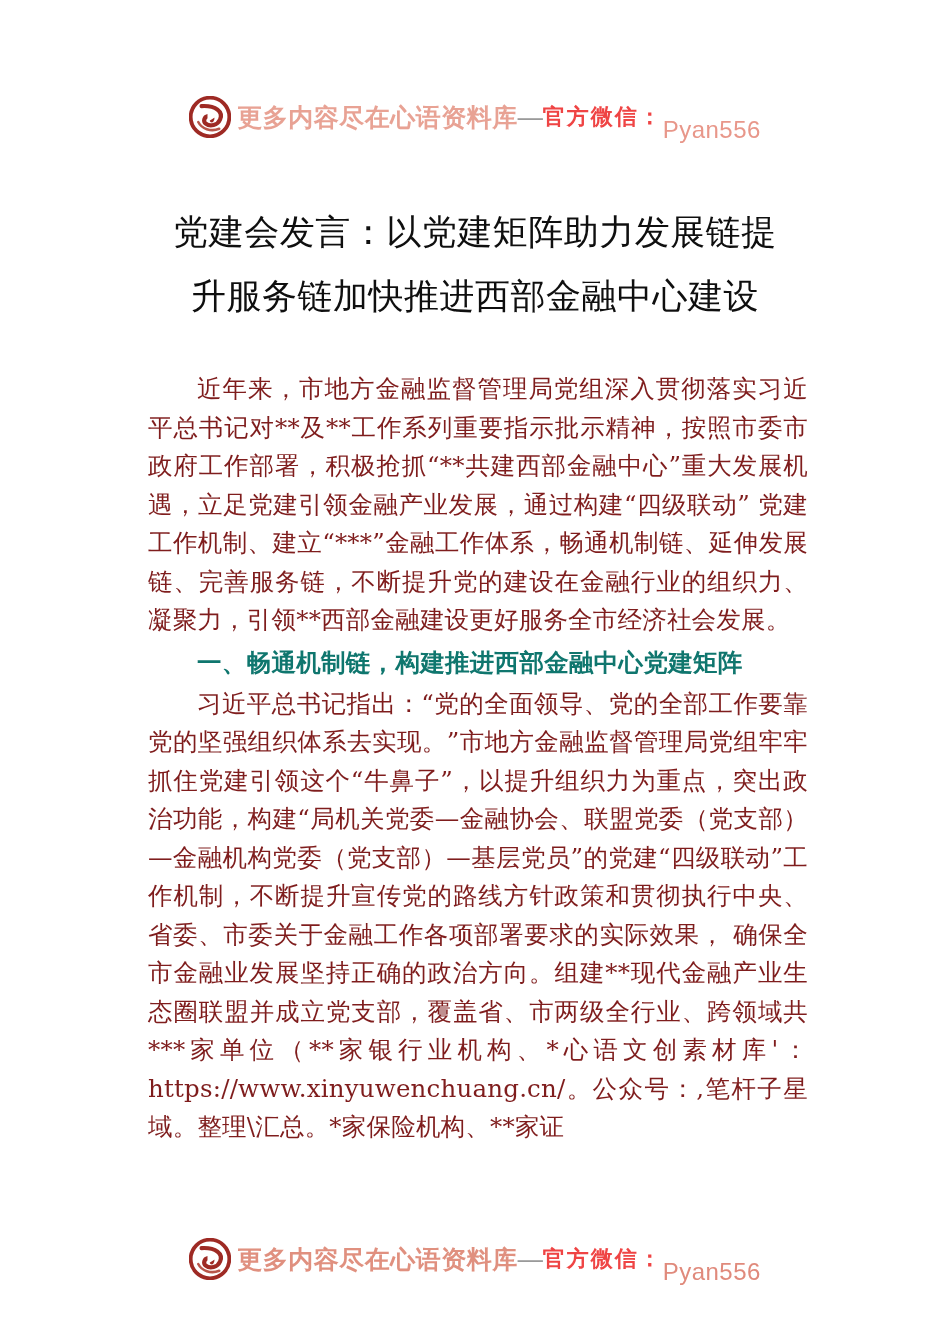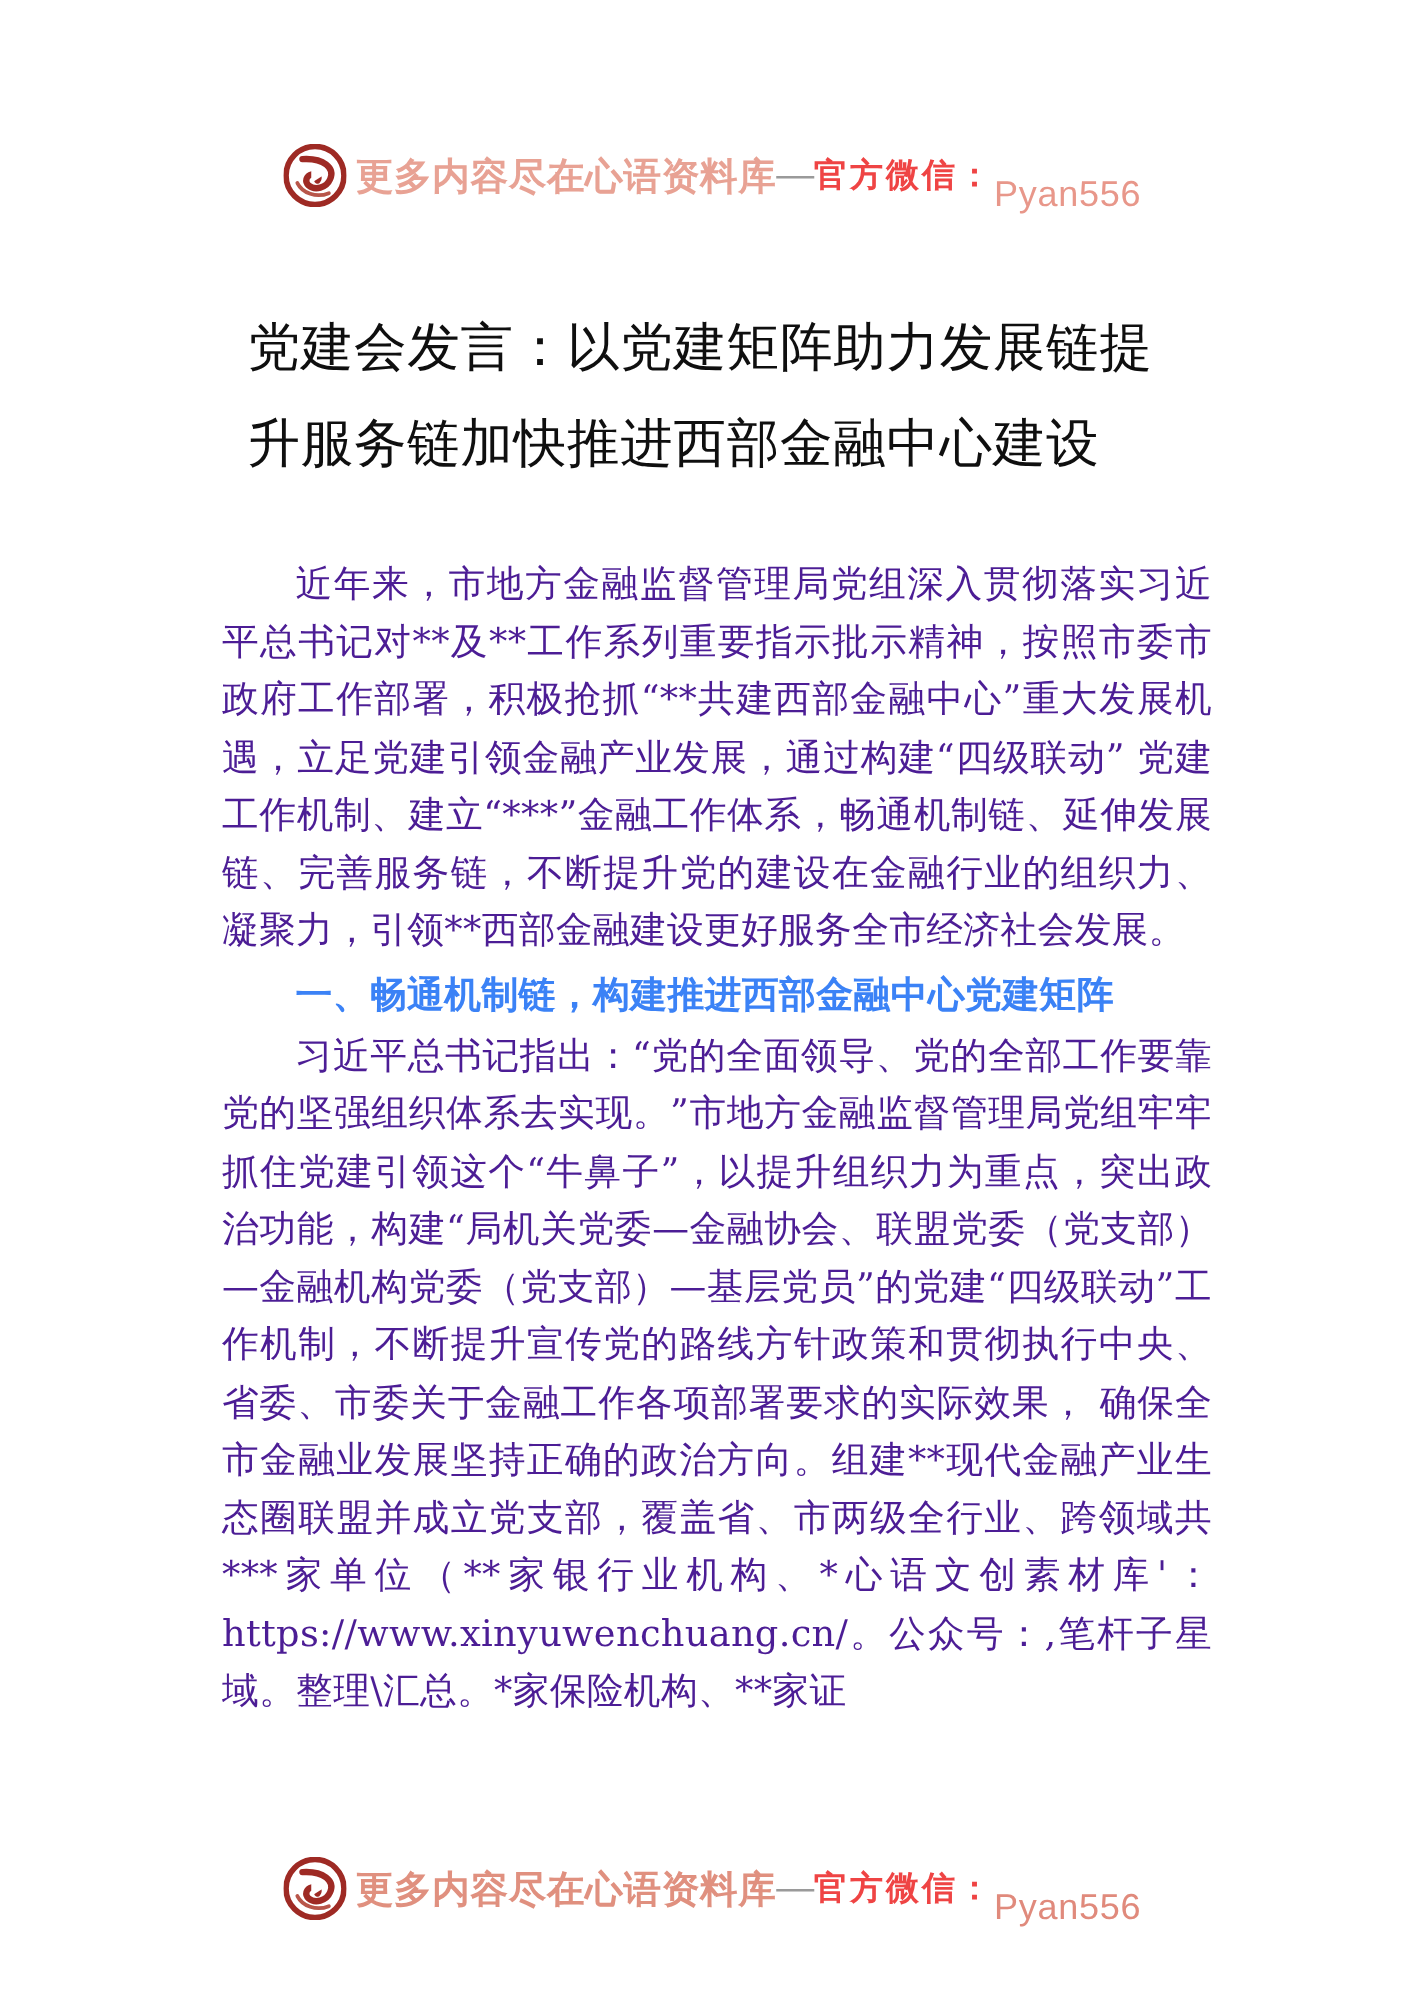--- a/index.html
+++ b/index.html
@@ -77,51 +77,52 @@
   }
   .watermark.bottom .wm-handle { color: #e08a7c; }
 
   .doc-title {
     margin: 0;
     padding: 0 165px;
     font-family: "DejaVu Sans", "Liberation Sans", sans-serif;
     font-weight: 400;
     font-size: 35px;
     line-height: 64px;
+    text-align: center;
     color: #0f0f0f;
     letter-spacing: 0.5px;
   }
   .title-wrap { position: absolute; top: 200px; left: 0; width: 950px; }
 
   .body-block {
     position: absolute;
     top: 370px;
     left: 148px;
     width: 660px;
   }
 
   p.para {
     margin: 0;
     font-family: "DejaVu Serif", "Liberation Serif", serif;
     font-size: 24.5px;
     line-height: 38.5px;
     text-align: justify;
     text-justify: inter-character;
-    color: #4c1d95;
+    color: #7f1d1d;
     letter-spacing: 0.2px;
     text-indent: 49px;
   }
 
   p.heading {
     margin: 0;
     font-family: "DejaVu Sans", "Liberation Sans", sans-serif;
     font-weight: 700;
     font-size: 24.5px;
     line-height: 45px;
-    color: #3b82f6;
+    color: #0f766e;
     text-indent: 49px;
     letter-spacing: 0.3px;
   }
 </style>
 </head>
 <body>
 
 <div class="page">
 
   <div class="watermark top">

